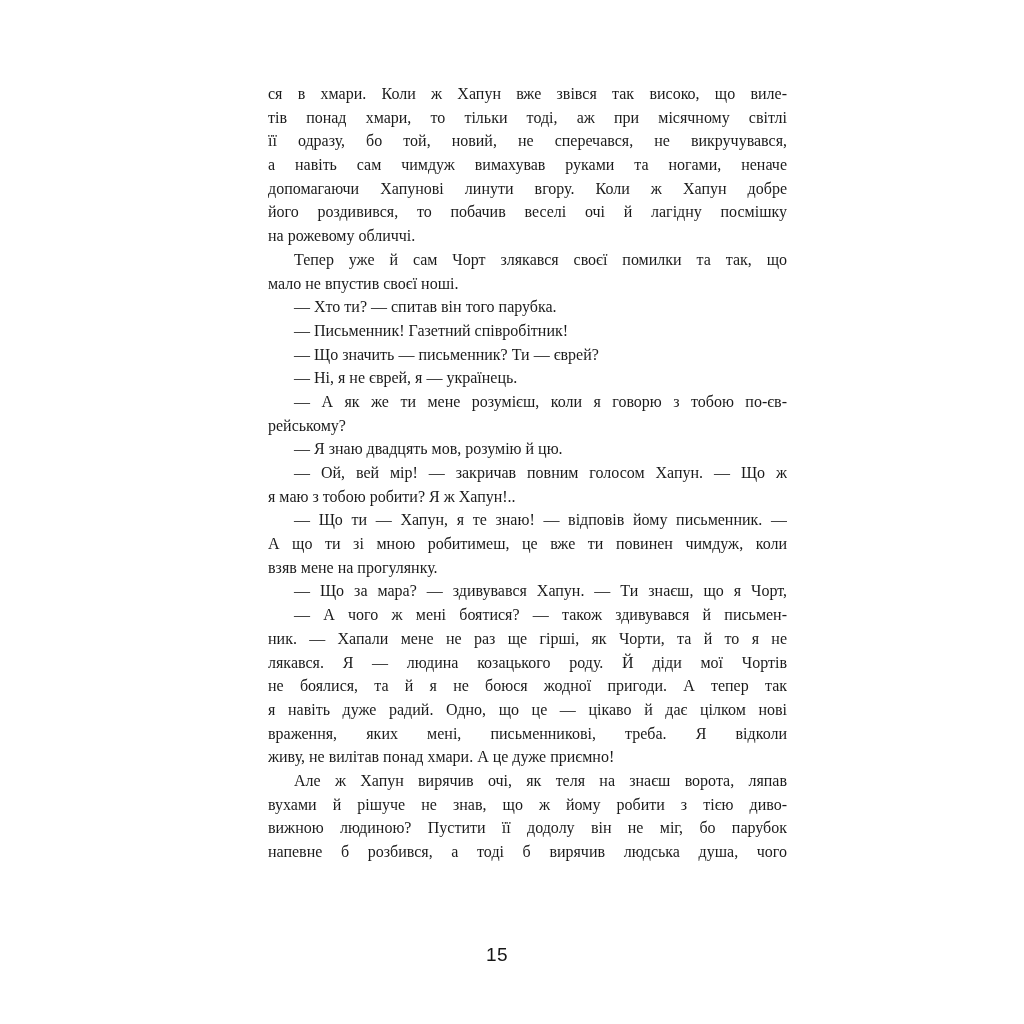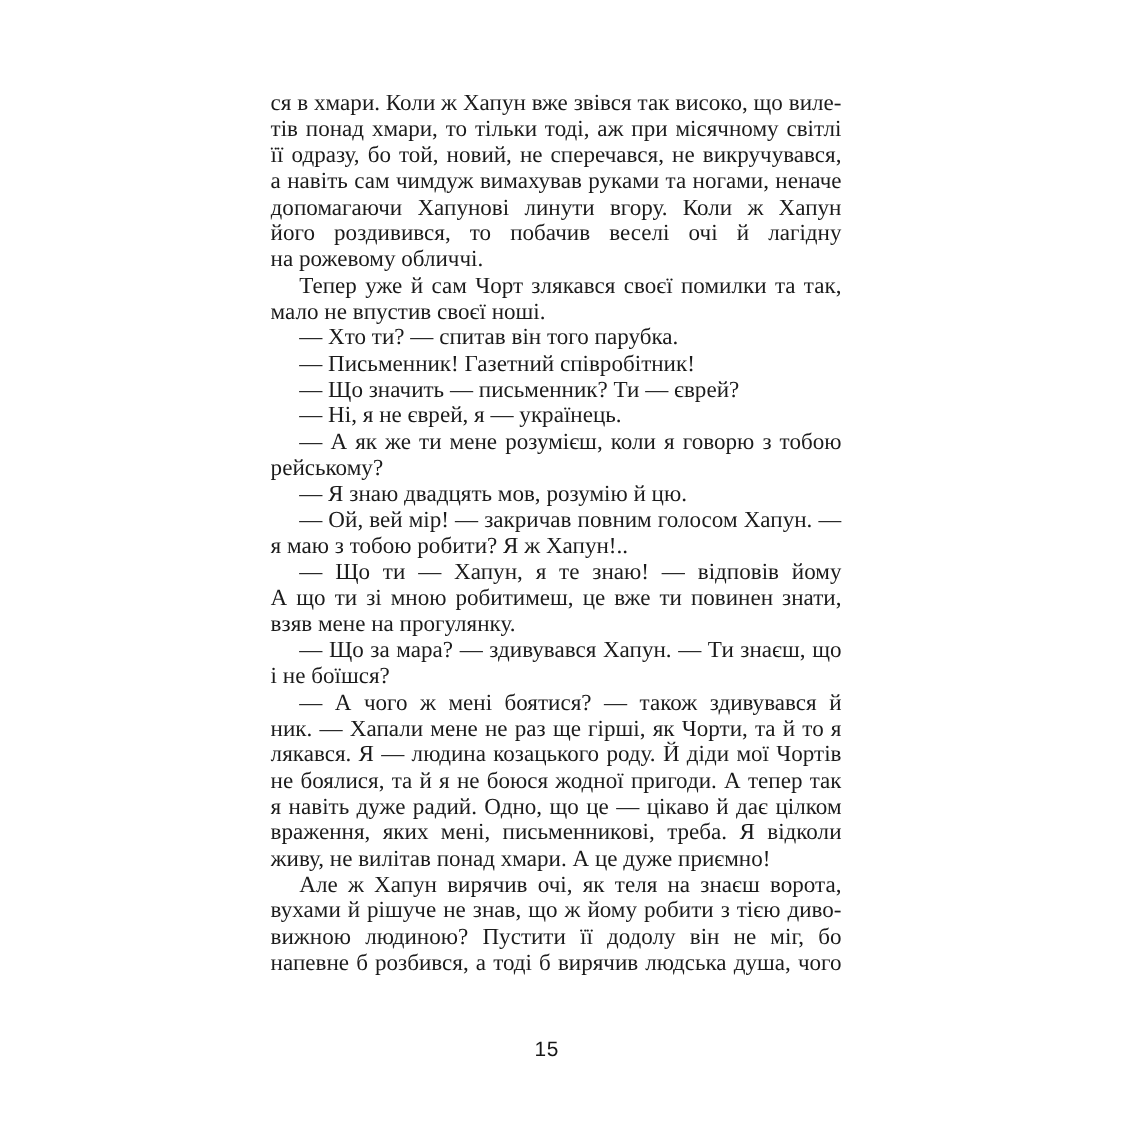--- a/index.html
+++ b/index.html
@@ -11,25 +11,25 @@
   }
   .book-page {
     position: relative;
     width: 1024px;
     height: 1024px;
     background: #ffffff;
     overflow: hidden;
   }
   .page-text {
     position: absolute;
-    left: 246px;
+    left: 268px;
     top: 82px;
     width: 519px;
     color: #1b1b1b;
-    font-size: 21px;
+    font-size: 16px;
     line-height: 23.7px;
   }
   .paragraph { }
   .line {
     height: 23.7px;
     overflow: hidden;
     text-align: justify;
     text-align-last: justify;
     white-space: normal;
   }
@@ -86,26 +86,25 @@
       </div>
       <div class="paragraph indent">
         <div class="line endline">— Я знаю двадцять мов, розумію й цю.</div>
       </div>
       <div class="paragraph indent">
         <div class="line">— Ой, вей мір! — закричав повним голосом Хапун. — Що ж</div>
         <div class="line endline">я маю з тобою робити? Я ж Хапун!..</div>
       </div>
       <div class="paragraph indent">
         <div class="line">— Що ти — Хапун, я те знаю! — відповів йому письменник. —</div>
-        <div class="line">А що ти зі мною робитимеш, це вже ти повинен знати, коли</div>
+        <div class="line">А що ти зі мною робитимеш, це вже ти повинен чимдуж, коли</div>
         <div class="line endline">взяв мене на прогулянку.</div>
       </div>
       <div class="paragraph indent">
         <div class="line">— Що за мара? — здивувався Хапун. — Ти знаєш, що я Чорт,</div>
-        <div class="line endline">і не боїшся?</div>
       </div>
       <div class="paragraph indent">
         <div class="line">— А чого ж мені боятися? — також здивувався й письмен-</div>
         <div class="line">ник. — Хапали мене не раз ще гірші, як Чорти, та й то я не</div>
         <div class="line">лякався. Я — людина козацького роду. Й діди мої Чортів</div>
         <div class="line">не боялися, та й я не боюся жодної пригоди. А тепер так</div>
         <div class="line">я навіть дуже радий. Одно, що це — цікаво й дає цілком нові</div>
         <div class="line">враження, яких мені, письменникові, треба. Я відколи</div>
         <div class="line endline">живу, не вилітав понад хмари. А це дуже приємно!</div>
       </div>

